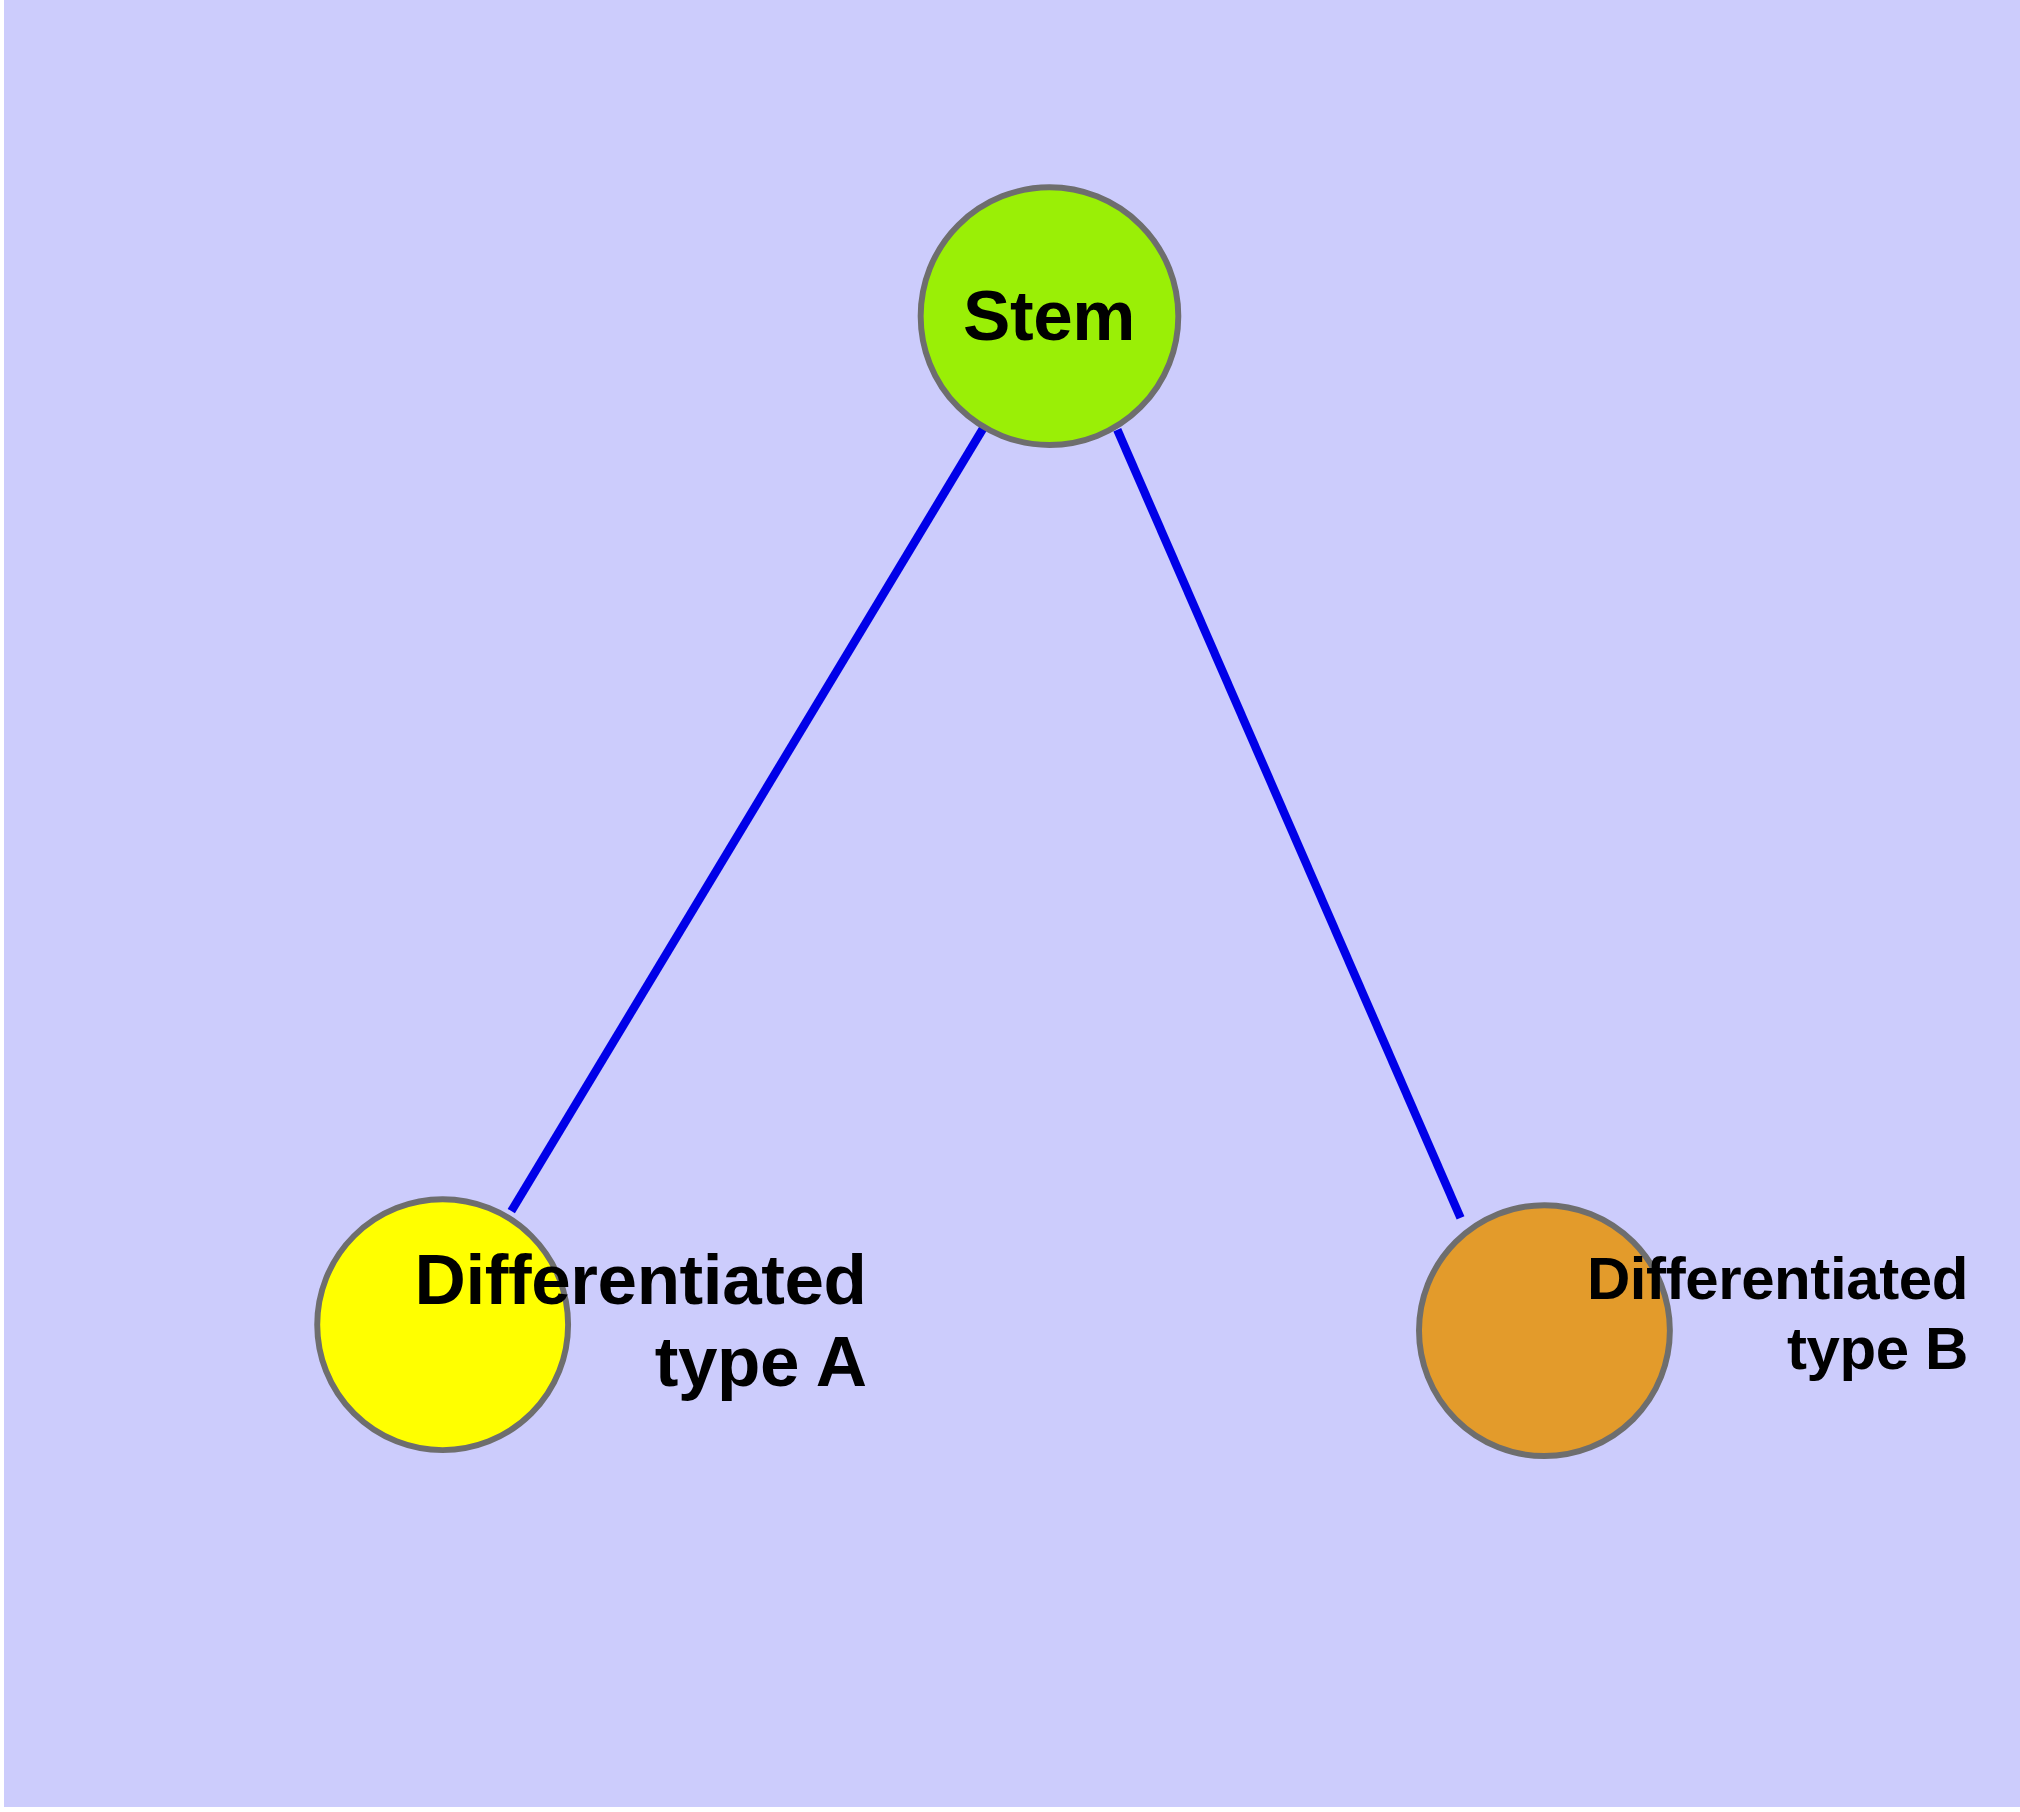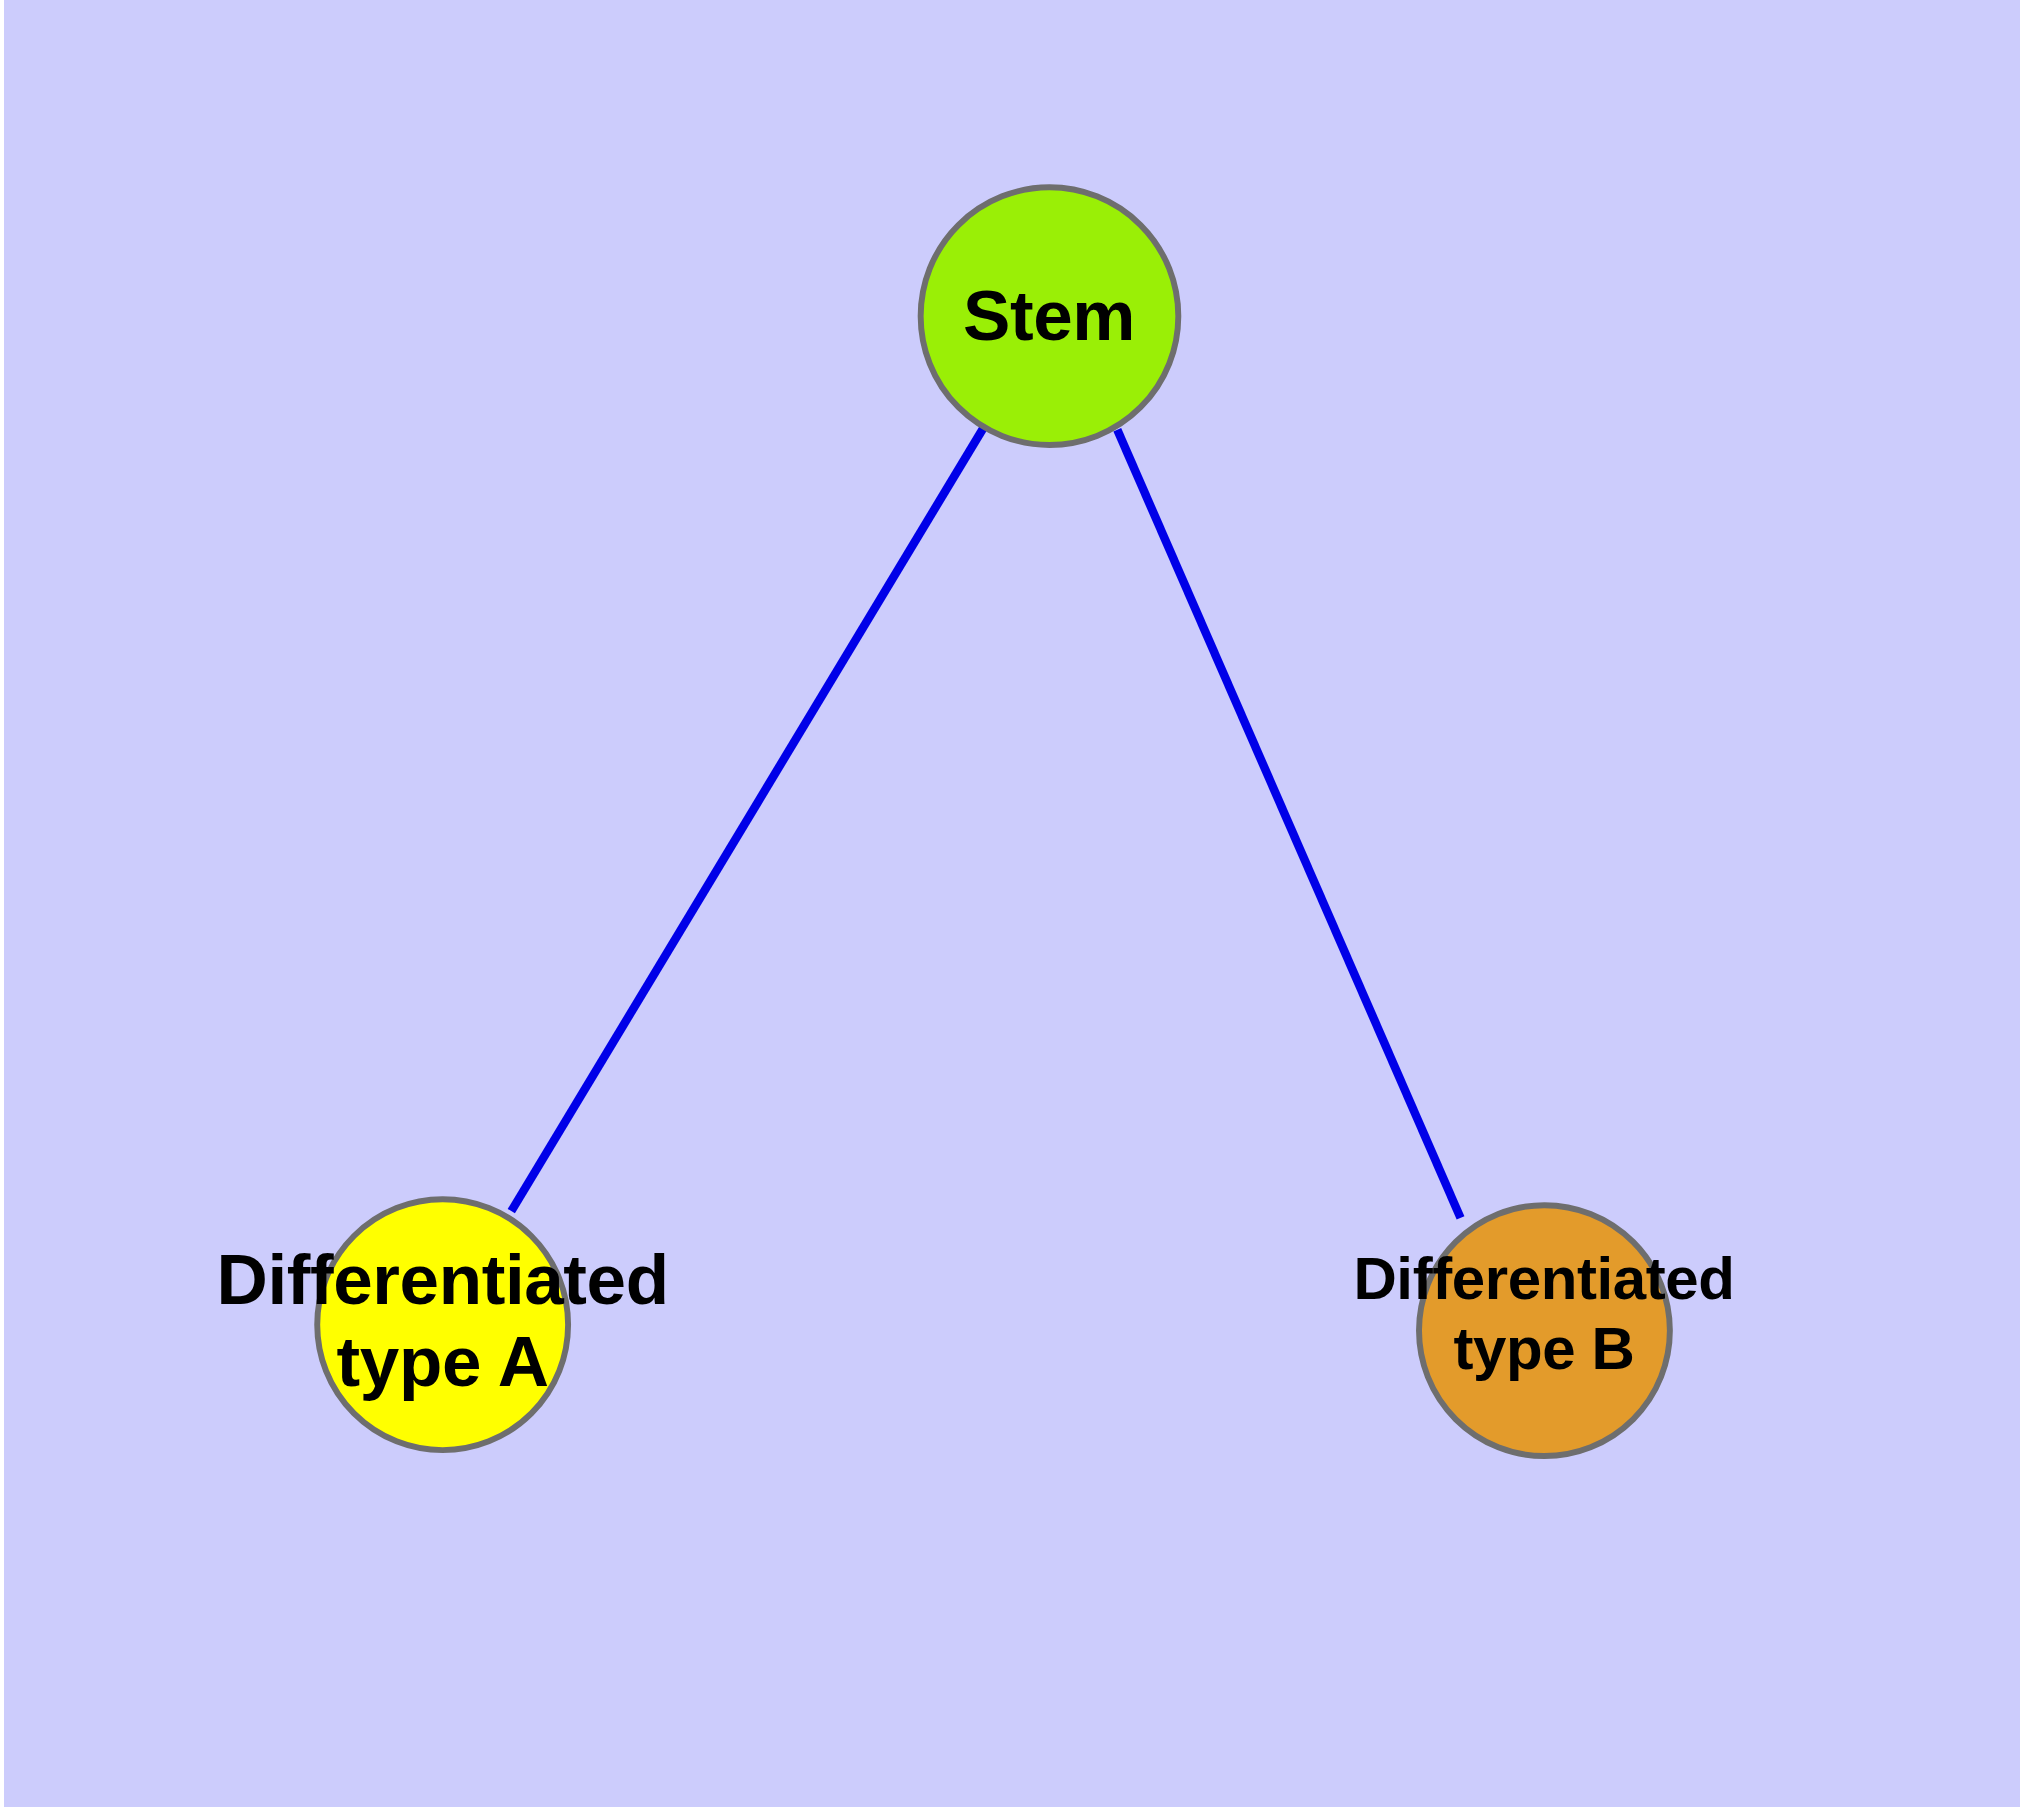--- a/index.html
+++ b/index.html
@@ -44,20 +44,21 @@
     line-height: 1.16;
     white-space: pre;
     pointer-events: none;
     letter-spacing: -0.4px;
   }
   .node-label.single {
     font-size: 71px;
   }
   .node-label.multi {
     font-size: 71px;
+    text-align: right;
   }
 </style>
 </head>
 <body>
 
 <div id="canvas" style="background: rgb(255, 255, 255);">
 
   <div id="plot-background" style="background: rgb(204, 204, 252);"></div>
 
   <svg id="graph-svg" viewBox="0 0 2384 2138" xmlns="http://www.w3.org/2000/svg">

